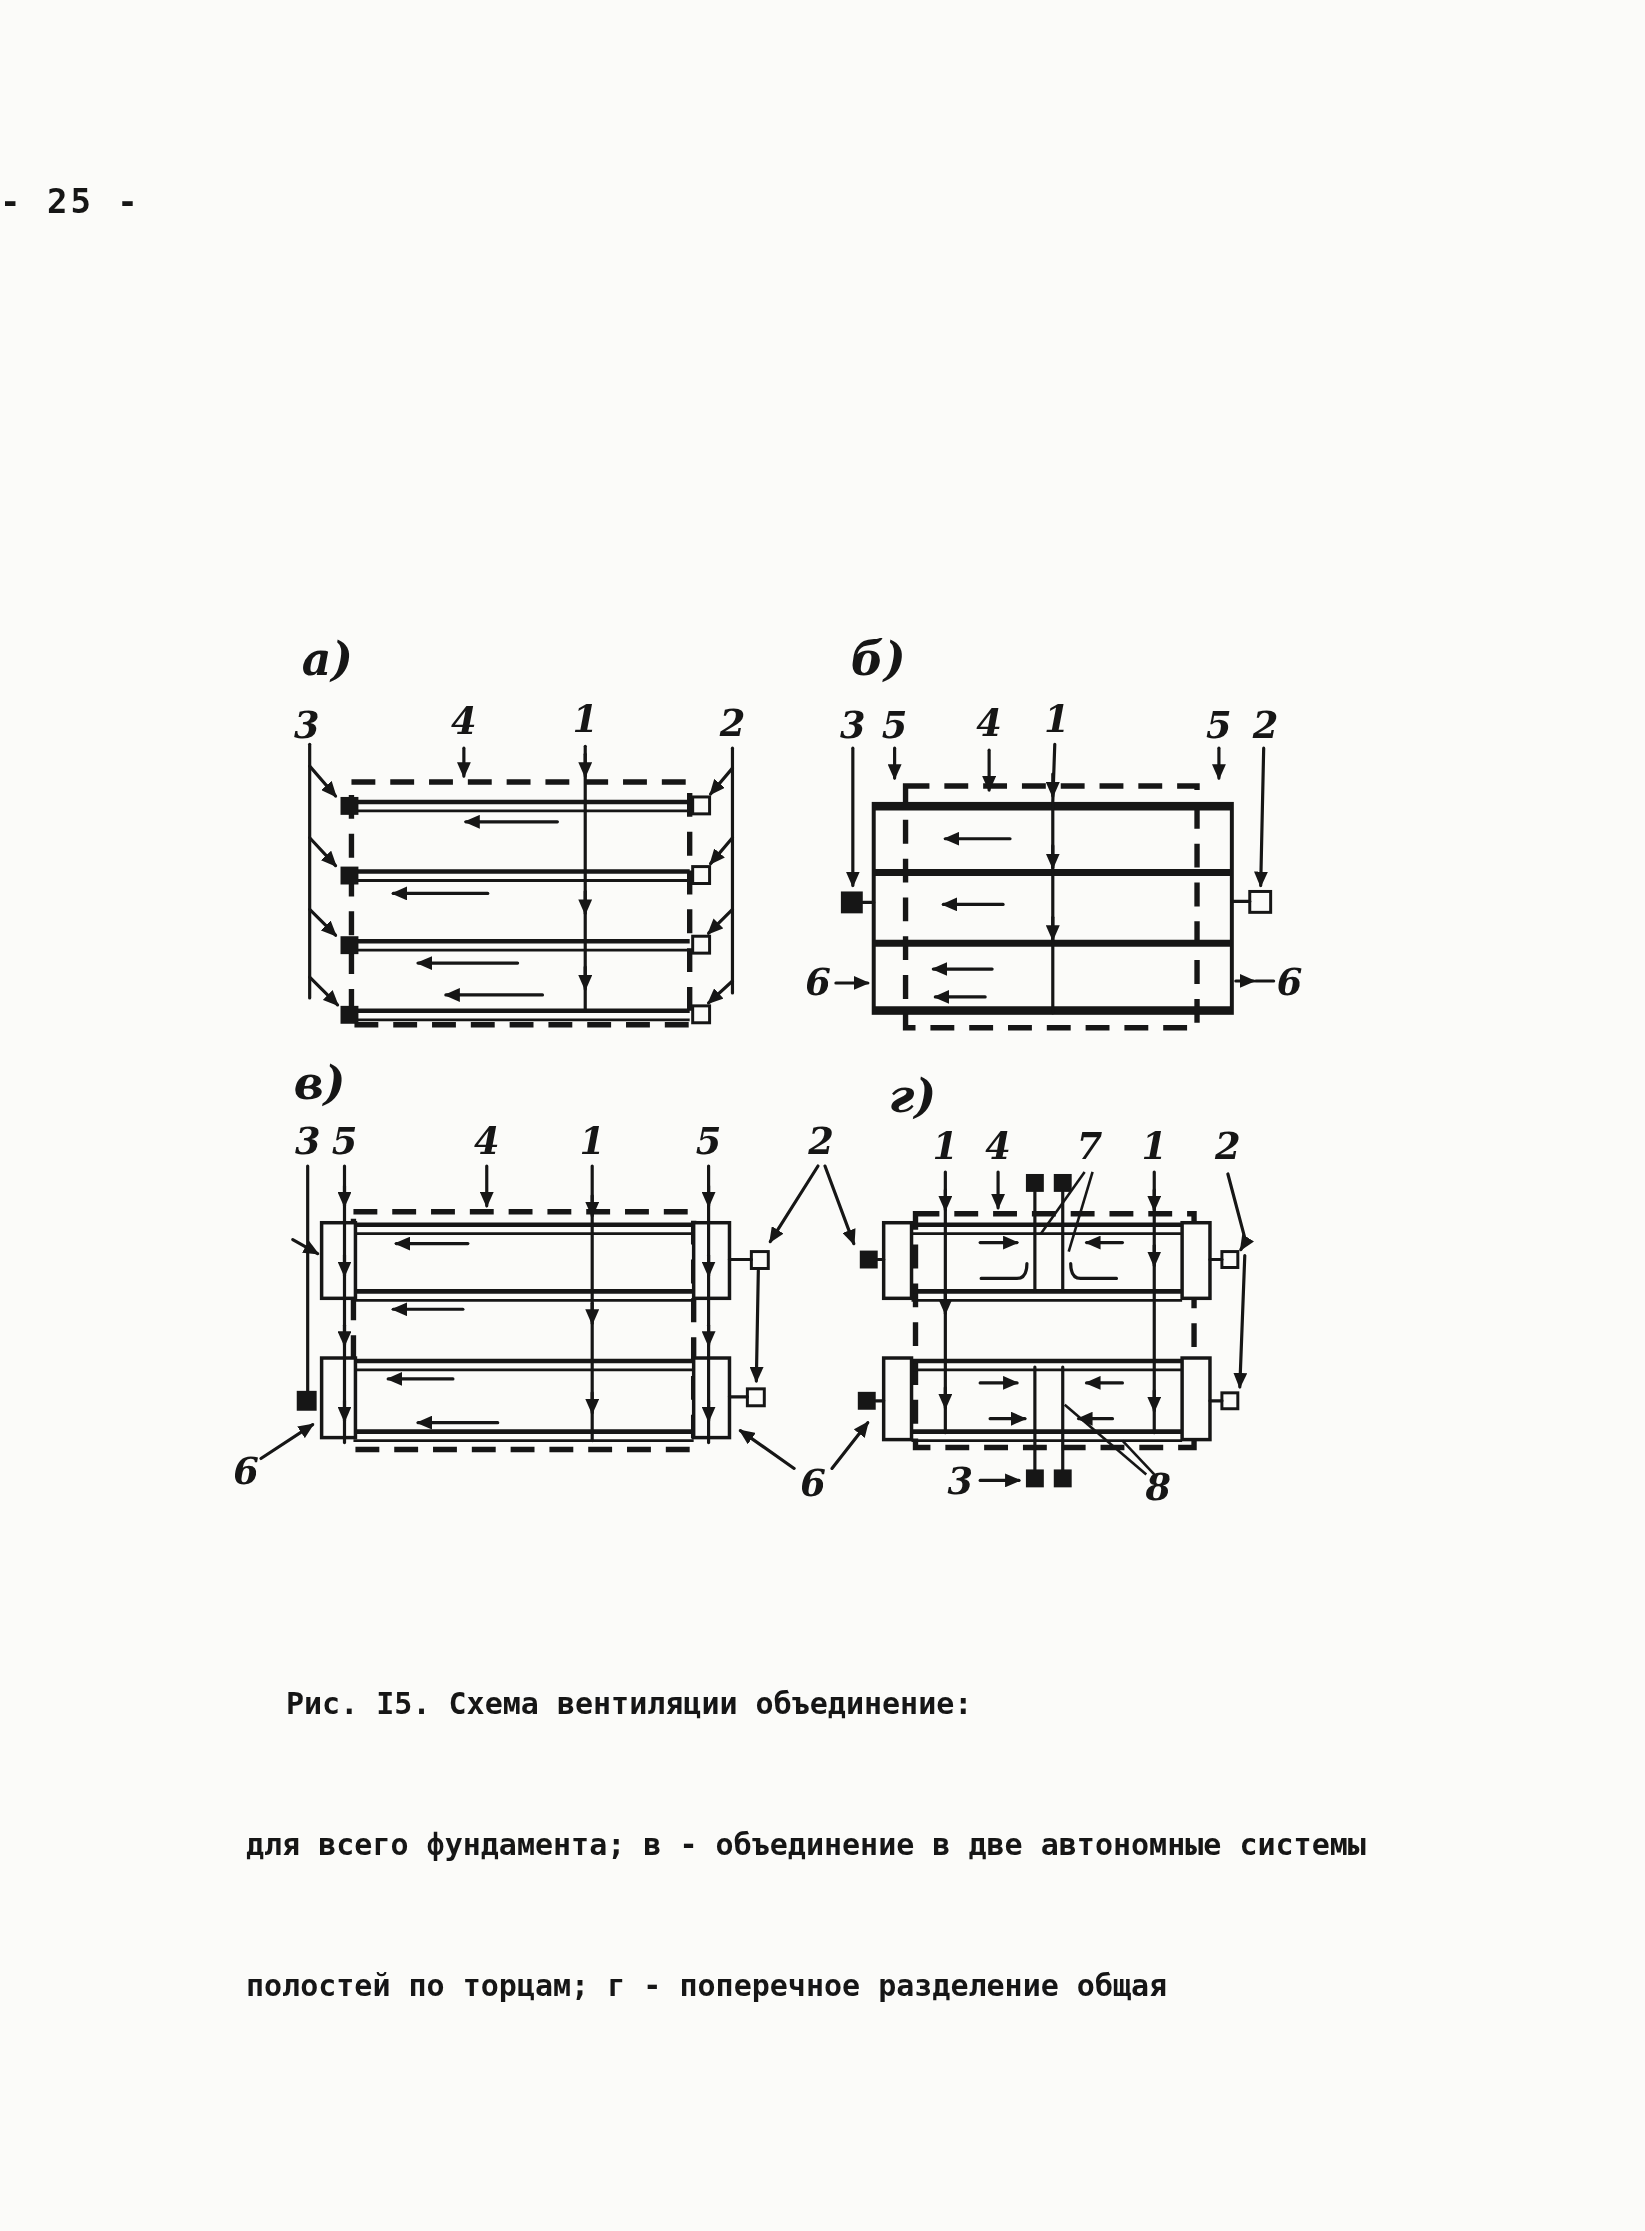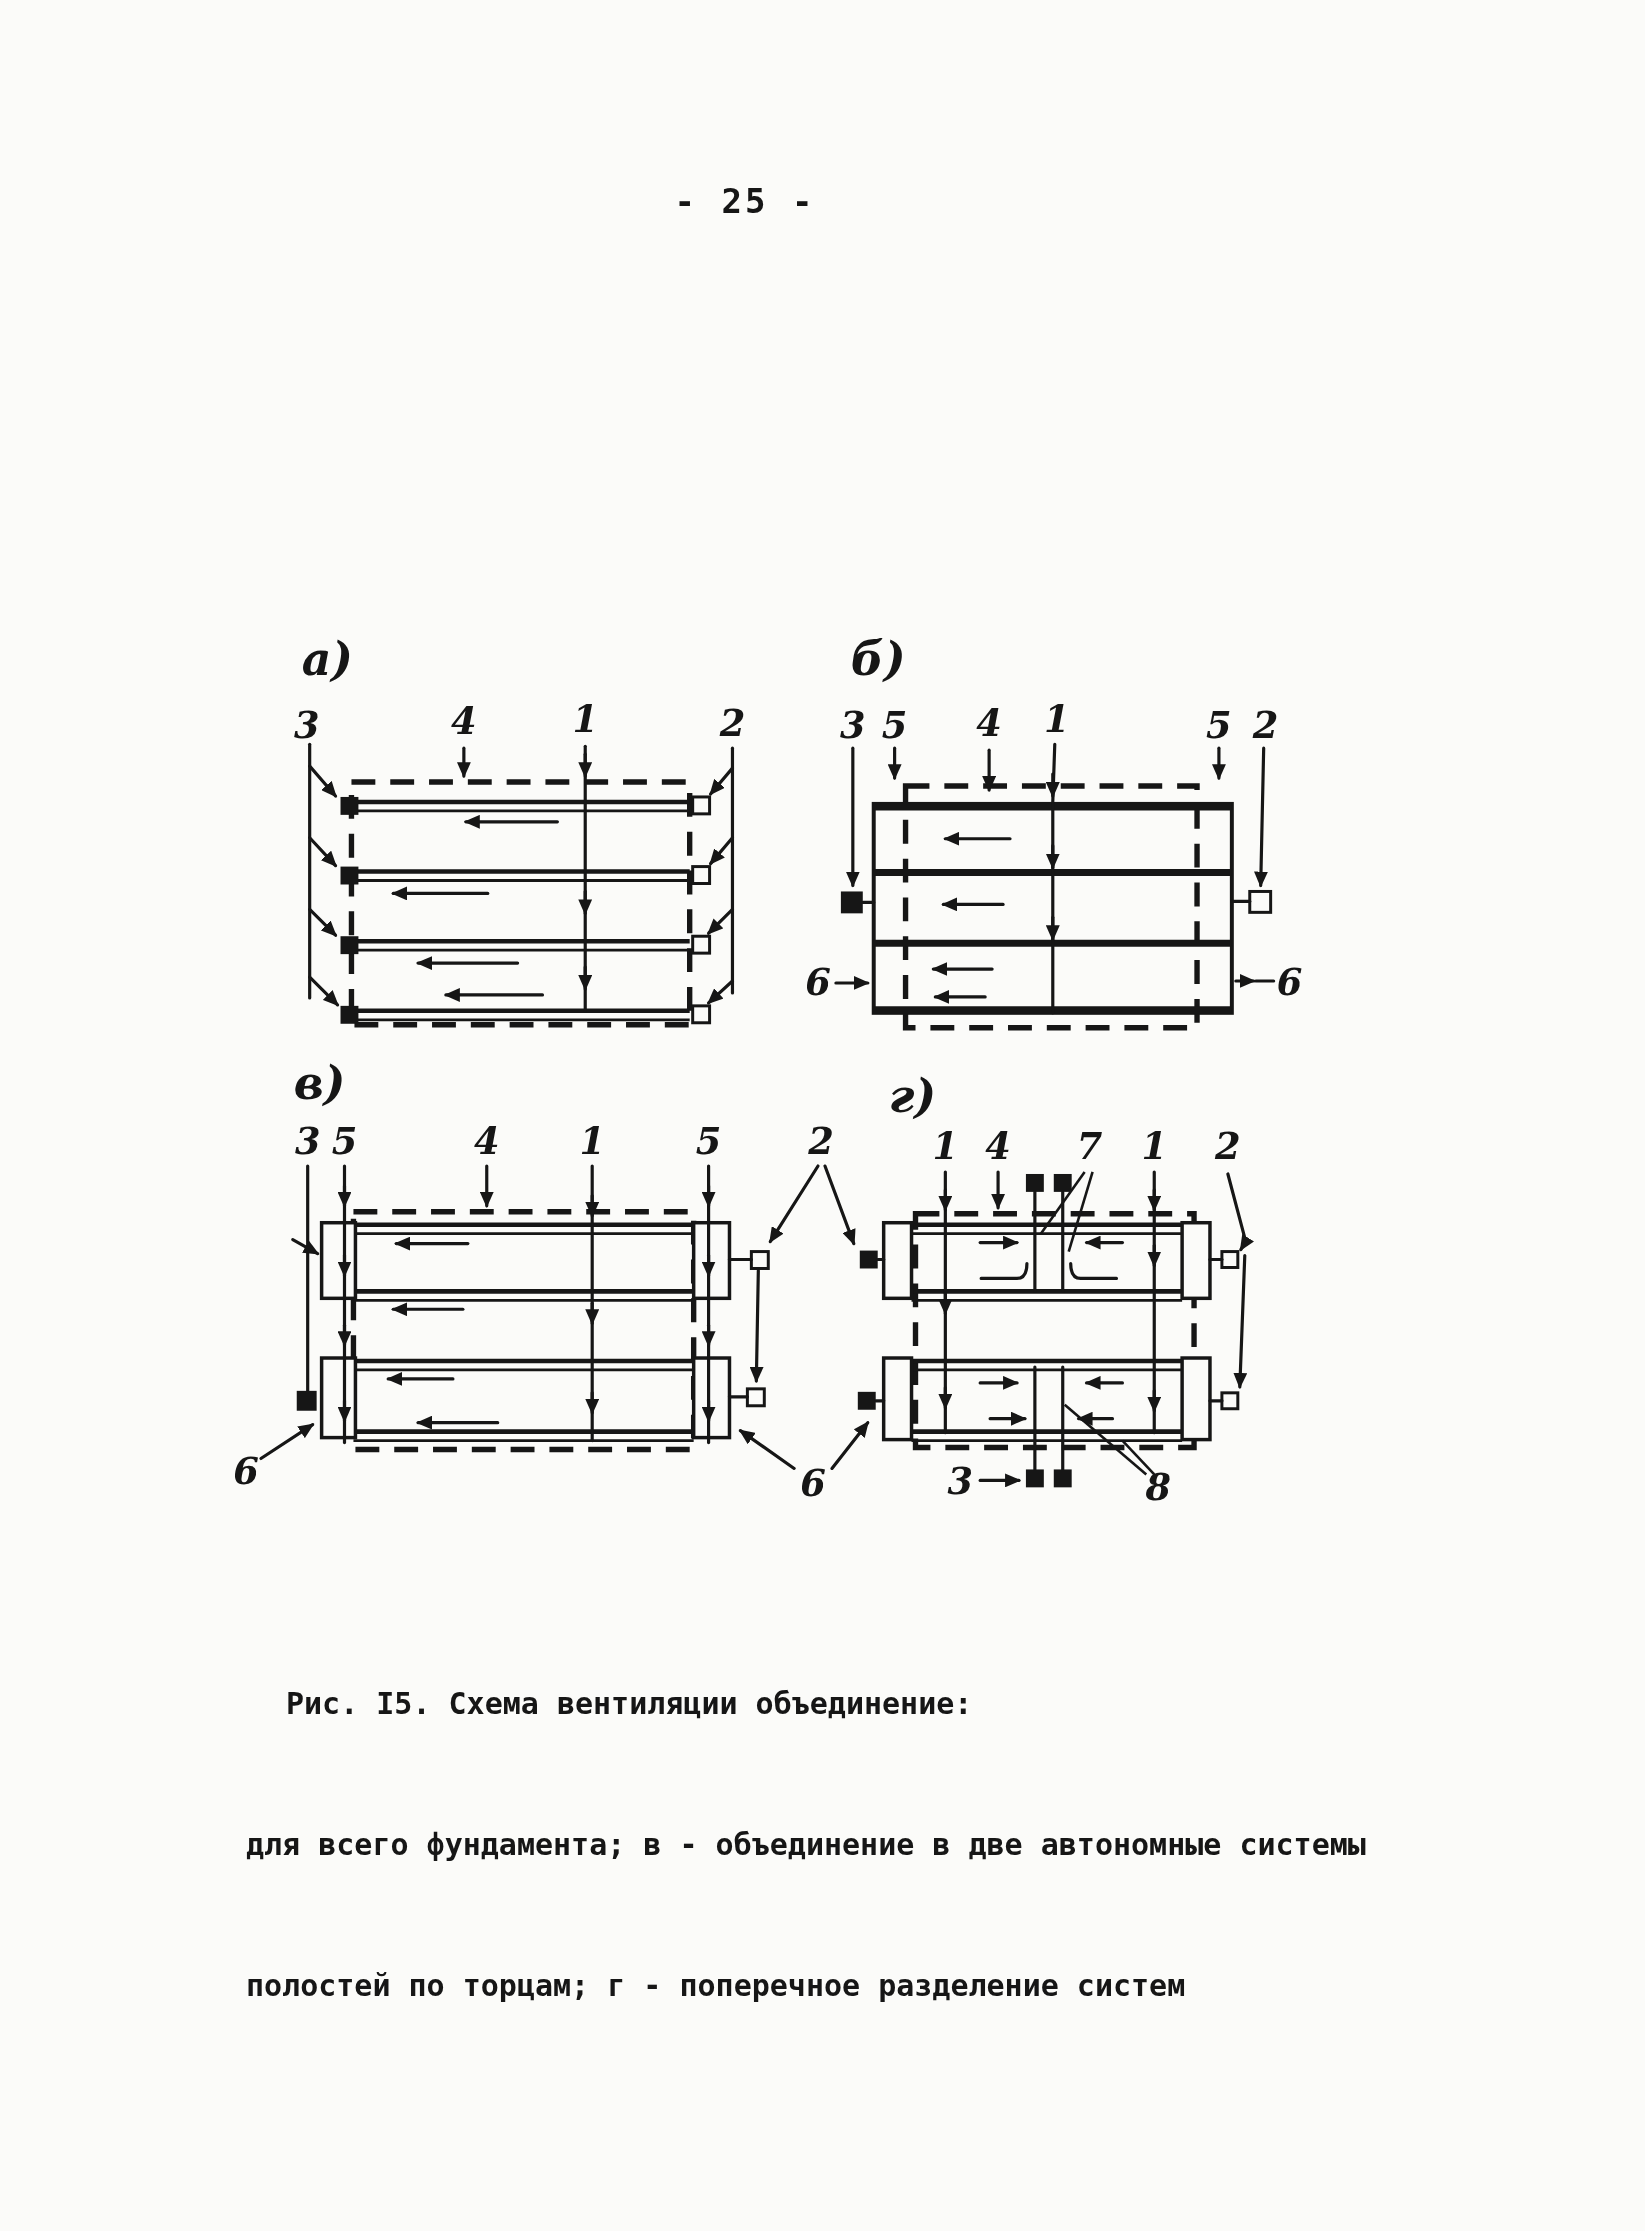--- a/index.html
+++ b/index.html
@@ -6,21 +6,21 @@
   .page{
     position:relative;
     width:1646px;height:2232px;
     background:#fbfbf9;
     font-family:"DejaVu Sans Mono", monospace;
     color:#1b1b1b;
     overflow:hidden;
   }
   .page-number{
     position:absolute;left:0;top:181px;width:1490px;
-    text-align:center;
+    text-align:left;
     font-size:34px;font-weight:bold;letter-spacing:3px;
     color:#161616;
   }
   .figure-svg{
     position:absolute;left:179px;top:597px;
   }
   
   .ln{stroke:#161616;stroke-width:3.2;fill:none;stroke-linecap:round;}
   .thin{stroke:#161616;stroke-width:2.6;fill:none;}
   .cavA{stroke:#161616;stroke-width:4.6;fill:none;}
@@ -342,18 +342,18 @@
         <line class="ln" x1="1128" y1="1390" x2="1092" y2="1390" marker-end="url(#ah)"></line>
         <line class="ln" x1="995" y1="1426" x2="1030" y2="1426" marker-end="url(#ah)"></line>
         <line class="ln" x1="1118" y1="1426" x2="1084" y2="1426" marker-end="url(#ah)"></line>
       </g>
     </g>
   </svg>
 
   <div class="caption">
     <p class="cap-title">Рис. I5. Схема вентиляции объединение:</p>
     <p>для всего фундамента; в - объединение в две автономные системы</p>
-    <p>полостей по торцам; г - поперечное разделение систем</p>
+    <p>полостей по торцам; г - поперечное разделение общая</p>
     
   </div>
 
 </div>
 
 
 </body></html>

